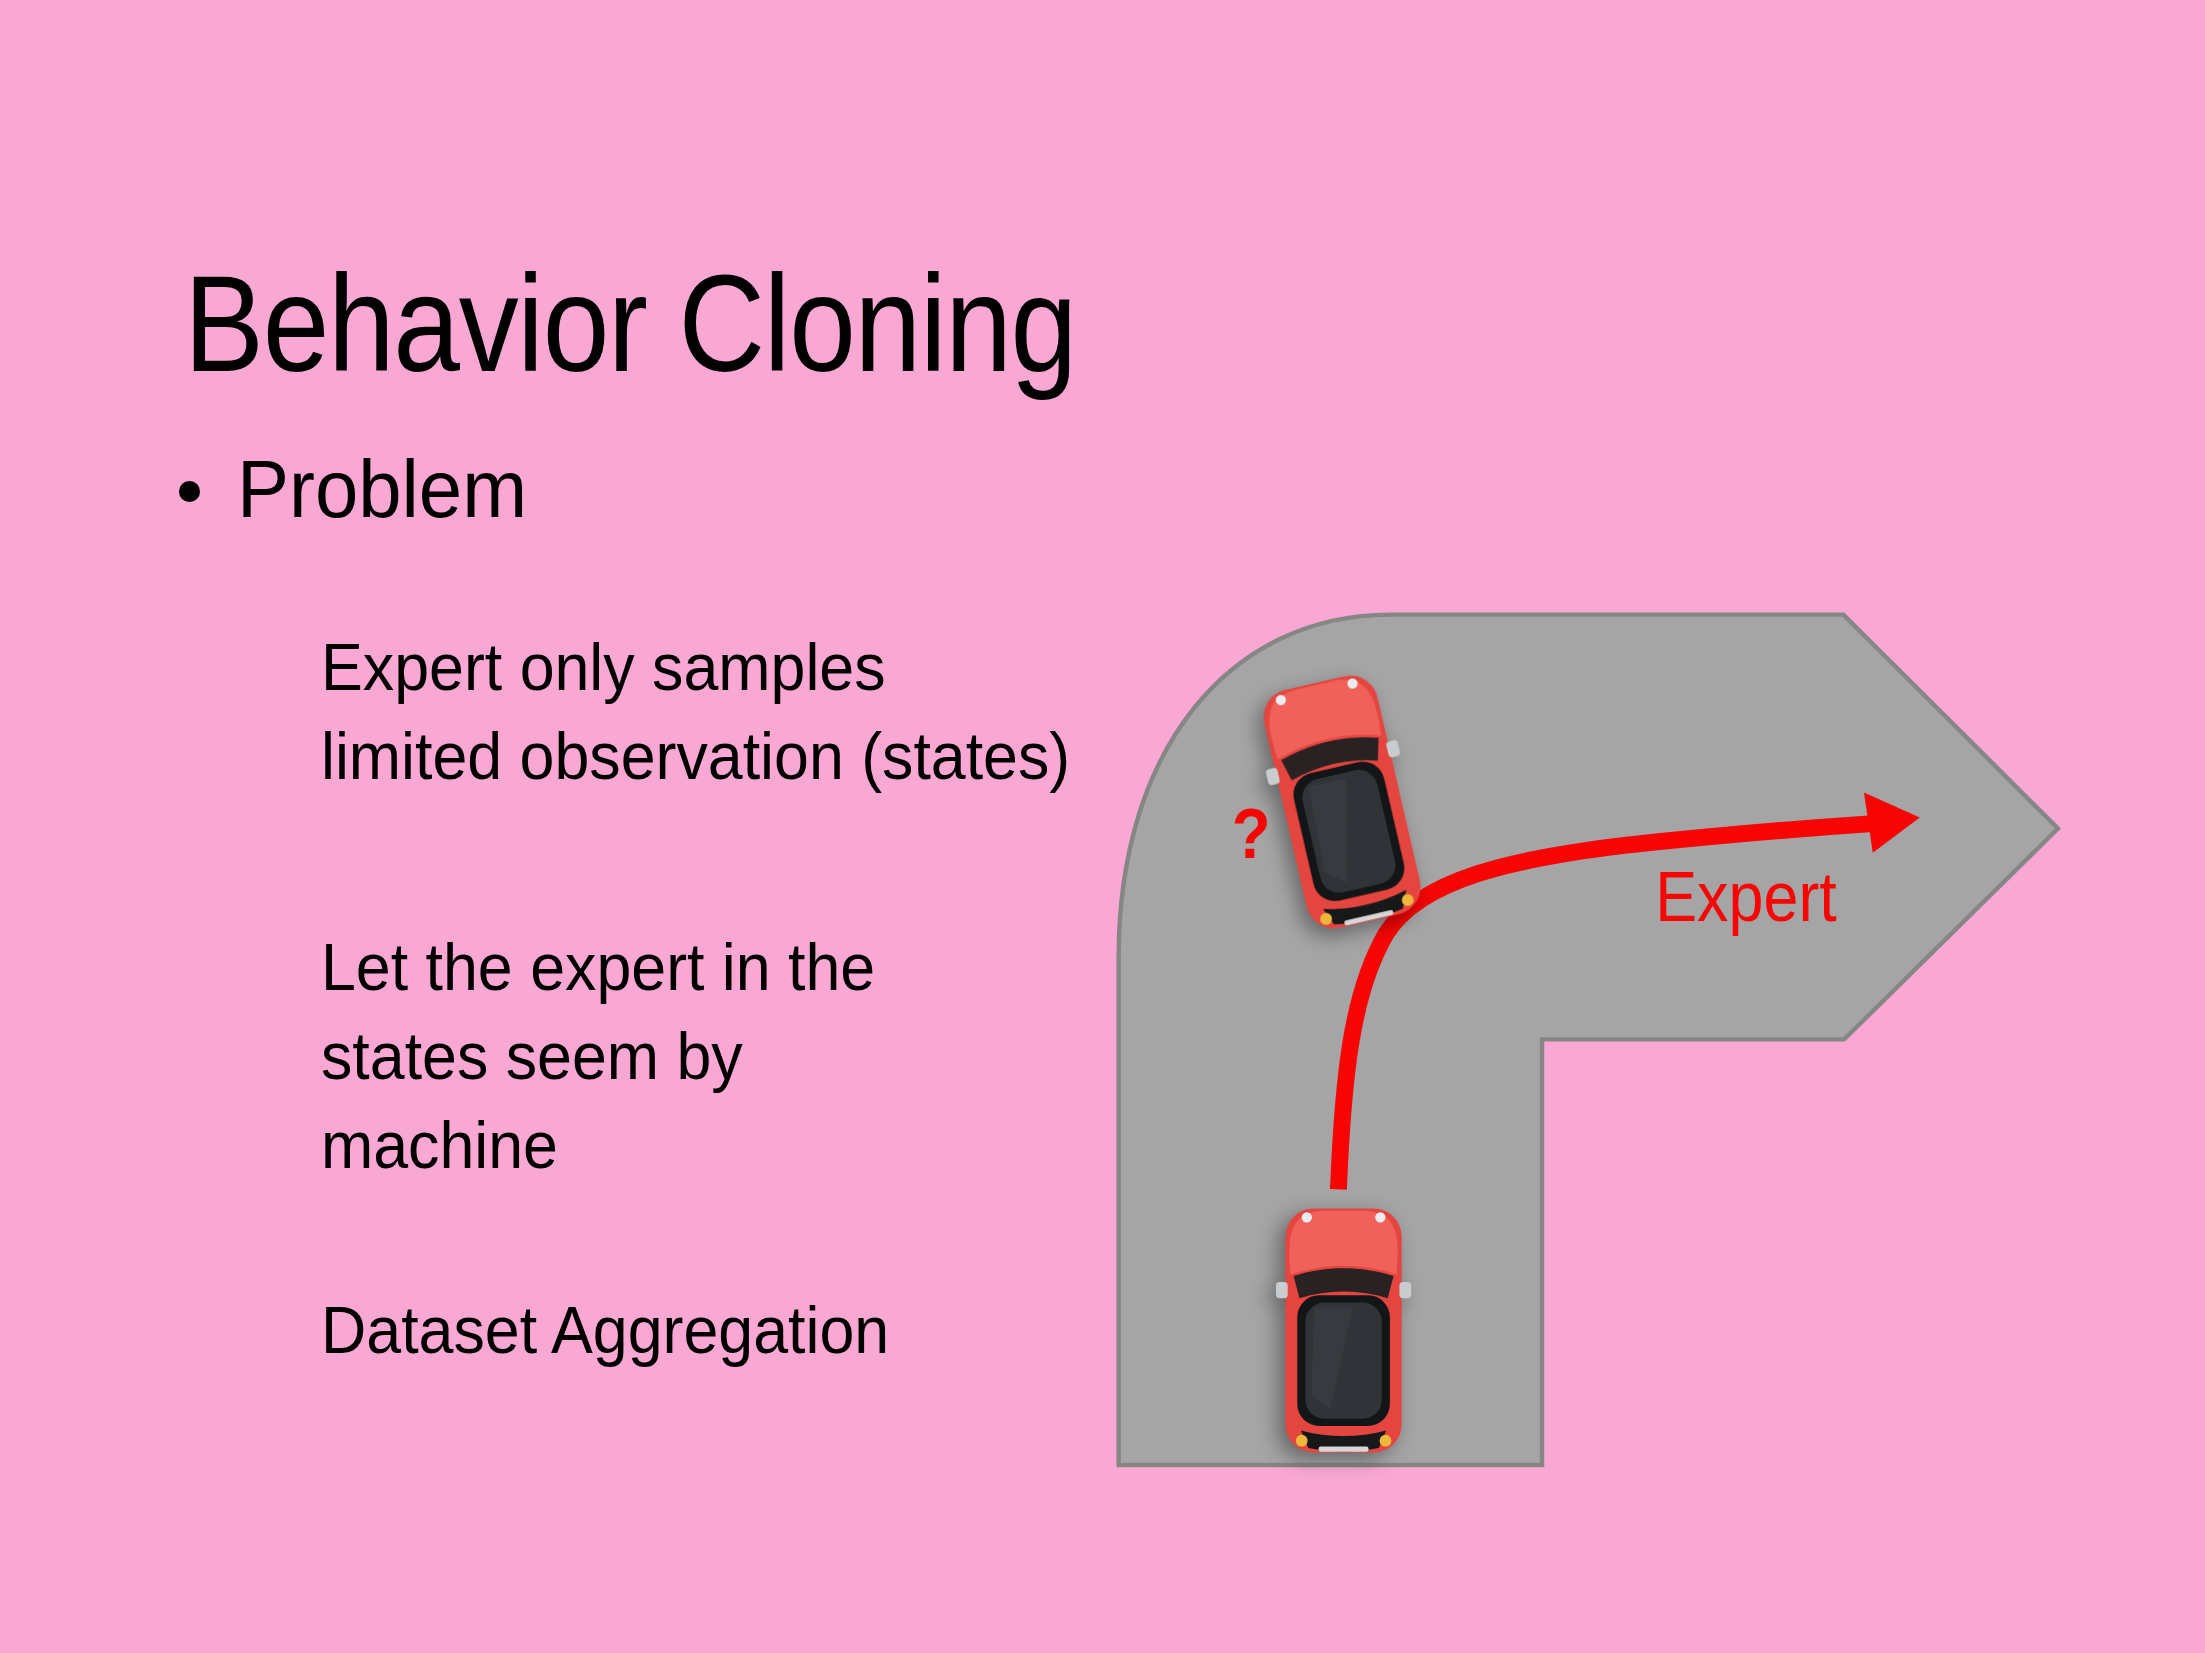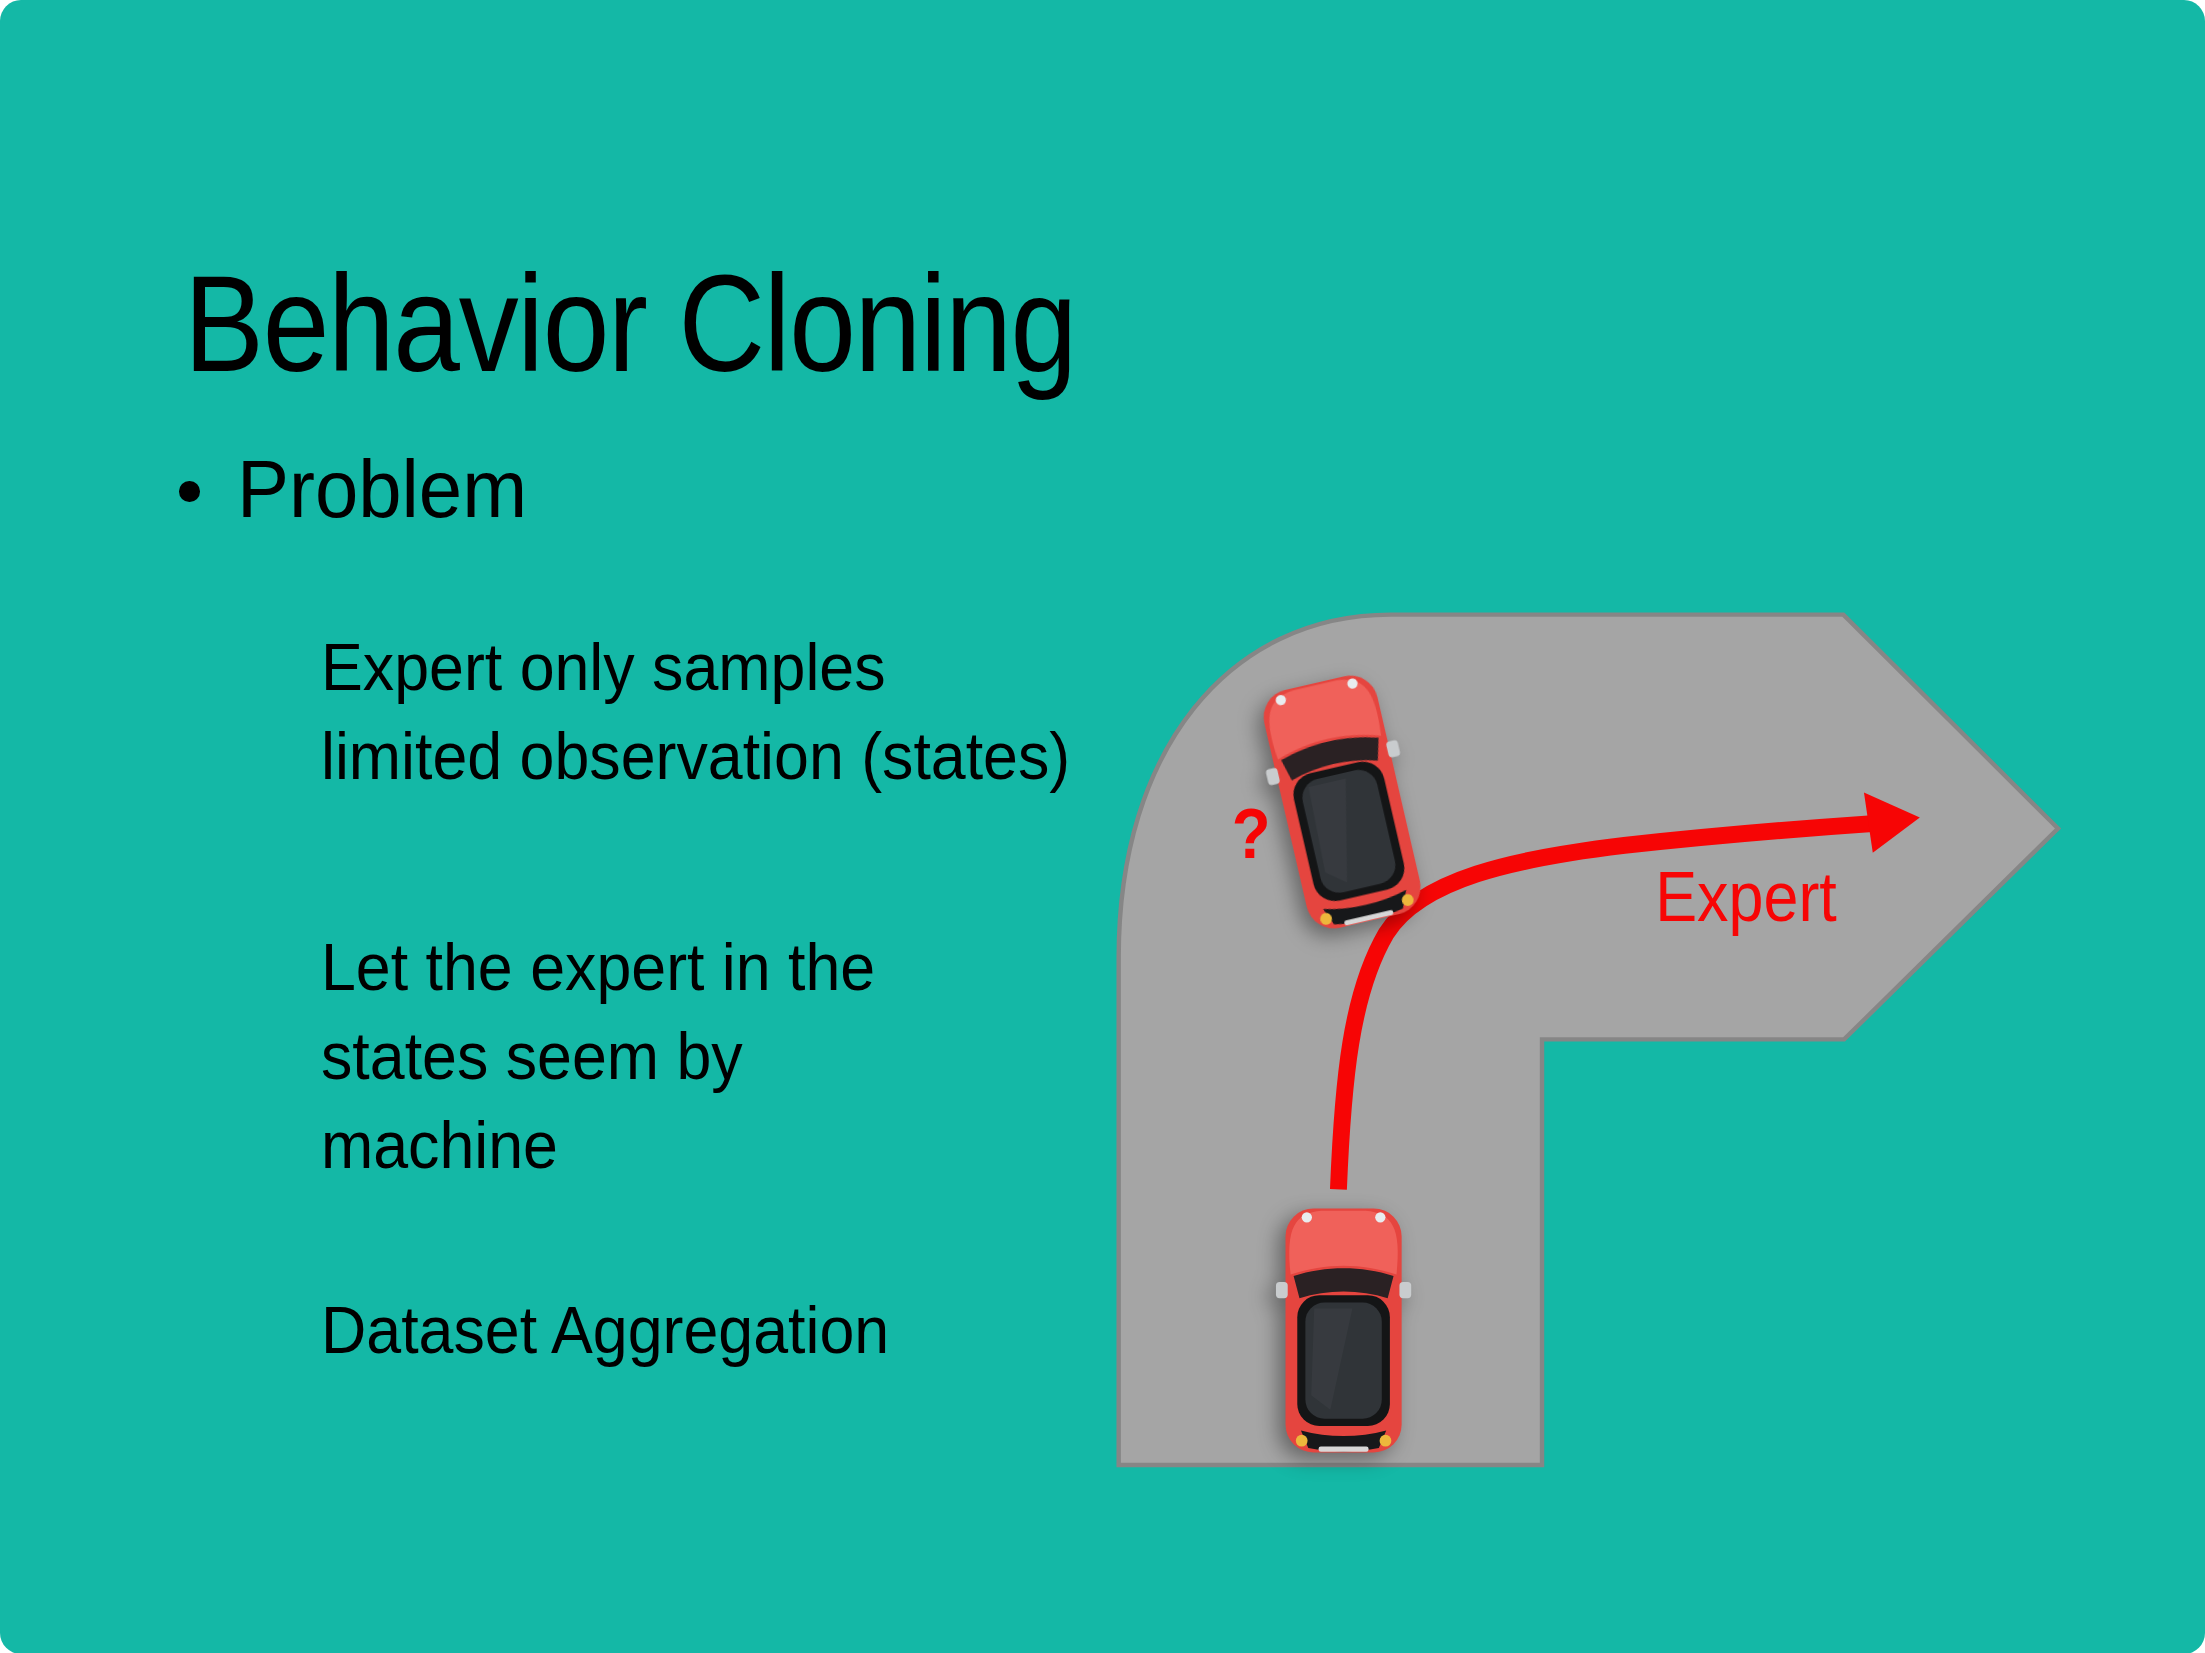--- a/index.html
+++ b/index.html
@@ -1,24 +1,23 @@
 <!DOCTYPE html>
 <html style="font-size:11.8px"><head>
 <meta charset="utf-8">
 <style>
   html, body { margin: 0; padding: 0; background: #ffffff; }
   .slide {
     position: relative;
     width: 2205px;
     height: 1654px;
-    background: #14b8a6;
+    background: #f9a8d4;
     overflow: hidden;
     font-family: "Liberation Sans", sans-serif;
     color: #000000;
-    border-radius: 21px;
   }
   .slide-title {
     position: absolute;
     left: 184px;
     top: 163px;
     font-size: 137px;
     font-weight: 400;
     line-height: 1;
     letter-spacing: -1.5px;
     white-space: nowrap;

